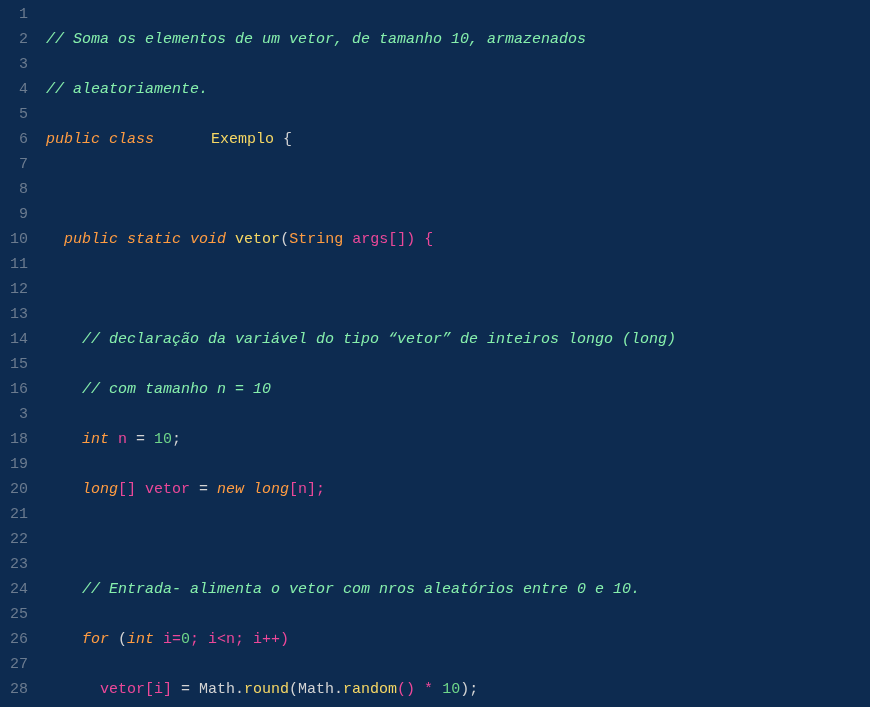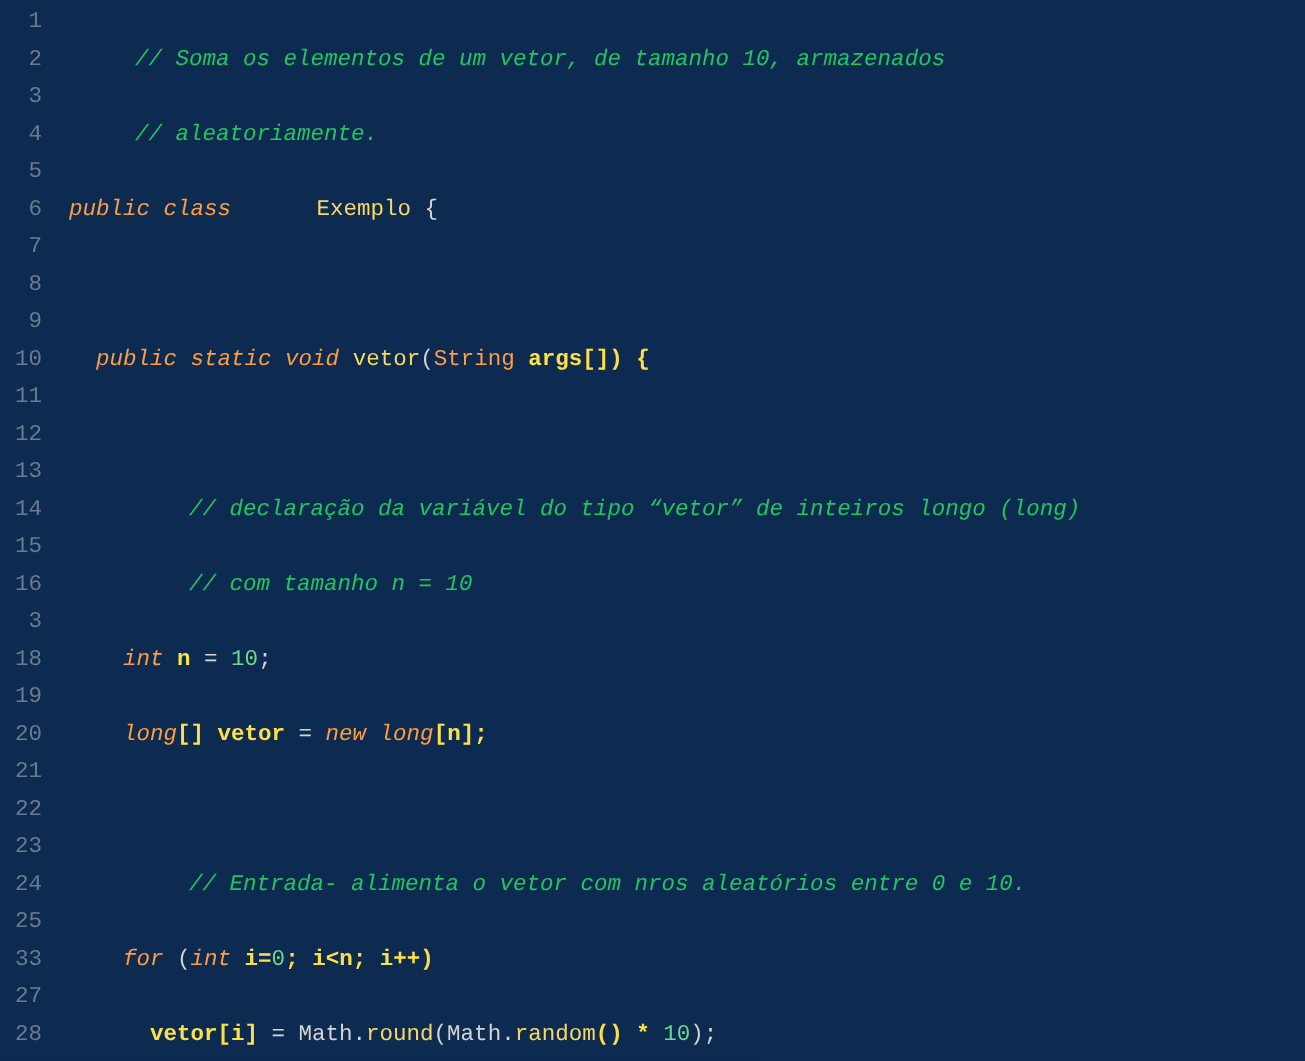--- a/index.html
+++ b/index.html
@@ -26,28 +26,28 @@
       user-select: none;
       min-width: 38px;
     }
     .gutter div { height: 25px; }
     .code {
       padding: 2px 0 2px 8px;
       flex: 1;
       white-space: pre;
     }
     .code-line { height: 25px; display: block; }
-    .comment { color: #22c55e; font-style: italic; margin-left: 44px; }
+    .comment { color: #86efac; font-style: italic; }
     .keyword { color: #ff9c42; font-style: italic; }
     .type { color: #ff9c42; }
     .classname { color: #f7d864; margin-left: 48px; }
     .method { color: #f7d864; }
     .number { color: #6fd68a; }
     .punct { color: #d4d4d4; }
-    .ident { color: #fde047; font-weight: bold; }
+    .ident { color: #ec4899; }
     .operator { color: #d4d4d4; }
     .staticcall { color: #d4d4d4; }
   </style>
 </head>
 <body>
 
 <div class="editor">
   <div class="gutter">
     <div>1</div>
     <div>2</div>
@@ -67,21 +67,21 @@
     <div>16</div>
     <div>3</div>
     <div>18</div>
     <div>19</div>
     <div>20</div>
     <div>21</div>
     <div>22</div>
     <div>23</div>
     <div>24</div>
     <div>25</div>
-    <div>33</div>
+    <div>26</div>
     <div>27</div>
     <div>28</div>
   </div>
   <div class="code">
 <span class="code-line"><span class="comment">// Soma os elementos de um vetor, de tamanho 10, armazenados</span></span>
 <span class="code-line"><span class="comment">// aleatoriamente.</span></span>
 <span class="code-line"><span class="keyword">public</span> <span class="keyword">class</span> <span class="classname">Exemplo</span><span class="punct"> {</span></span>
 <span class="code-line"></span>
 <span class="code-line">  <span class="keyword">public</span> <span class="keyword">static</span> <span class="keyword">void</span> <span class="method">vetor</span><span class="punct">(</span><span class="type">String</span><span class="ident"> args[]) {</span></span>
 <span class="code-line"></span>

